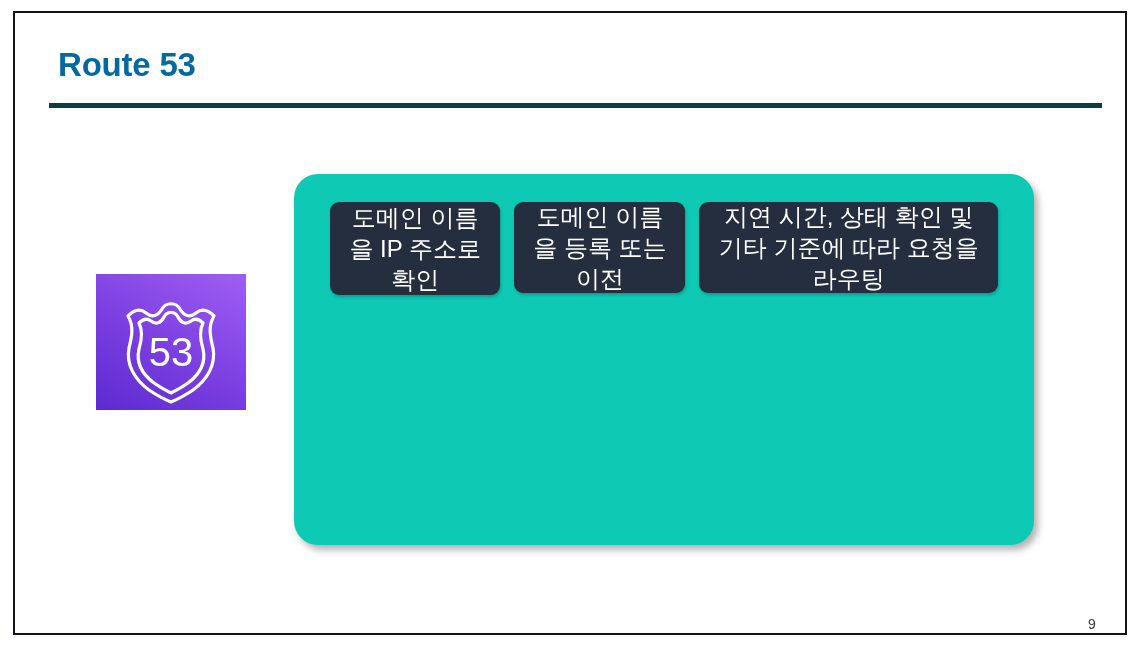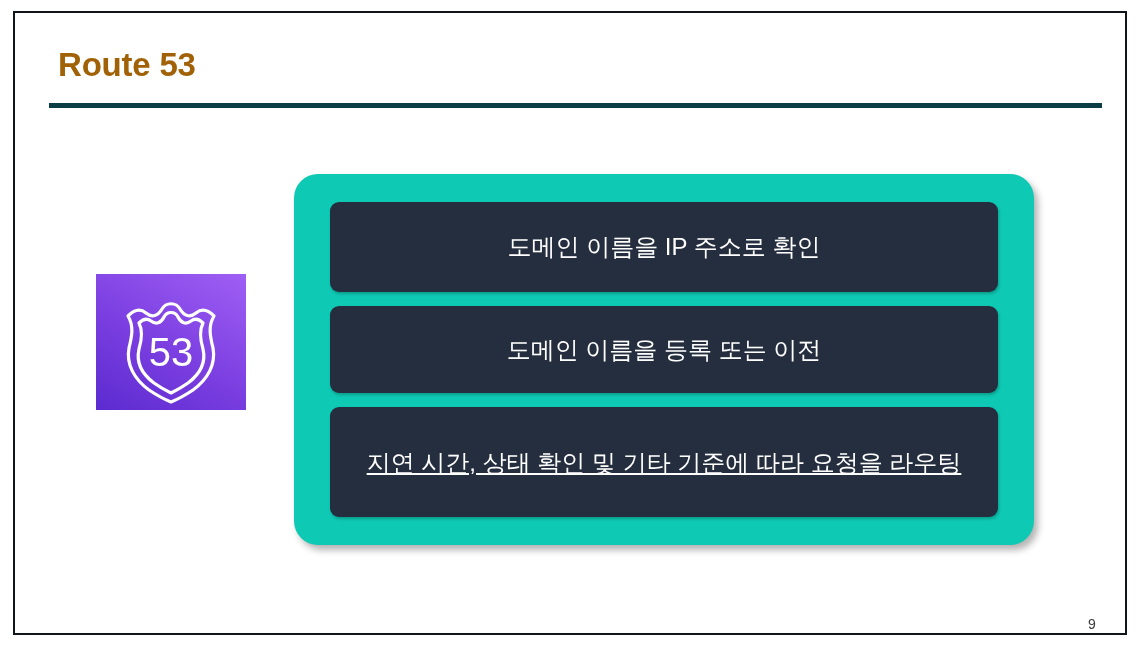--- a/index.html
+++ b/index.html
@@ -26,21 +26,21 @@
     box-sizing: border-box;
   }
 
   
   #title {
     position: absolute;
     left: 43px;
     top: 33px;
     font-size: 33px;
     font-weight: bold;
-    color: #a16207;
+    color: #0369a1;
     letter-spacing: -0.2px;
     white-space: nowrap;
   }
   #title-rule {
     position: absolute;
     left: 34px;
     top: 90px;
     width: 1053px;
     height: 5px;
     background: #0b3d45;
@@ -63,42 +63,42 @@
     left: 279px;
     top: 161px;
     width: 740px;
     height: 371px;
     background: #0ec9b4;
     border-radius: 24px;
     box-shadow: 4px 5px 7px rgba(0,0,0,0.30);
     box-sizing: border-box;
     padding: 28px 36px 28px 36px;
     display: flex;
-    flex-direction: column;
+    flex-direction: row;
     justify-content: flex-start;
     gap: 14px;
   }
 
   .feature-box {
     background: #252e3f;
     border-radius: 9px;
     color: #ffffff;
     font-size: 24px;
     line-height: 1.30;
     text-align: center;
     display: flex;
     align-items: center;
     justify-content: center;
     padding: 6px 14px;
     box-sizing: border-box;
     box-shadow: 1px 2px 3px rgba(0,0,0,0.22);
   }
   .feature-box.b1 { height: 93px; }
   .feature-box.b2 { height: 91px; }
-  .feature-box.b3 { height: 114px; text-decoration: underline; }
+  .feature-box.b3 { height: 91px; }
 
   
   #page-number {
     position: absolute;
     left: 1073px;
     top: 603px;
     font-size: 14px;
     color: #3a3a3a;
   }
 </style>

